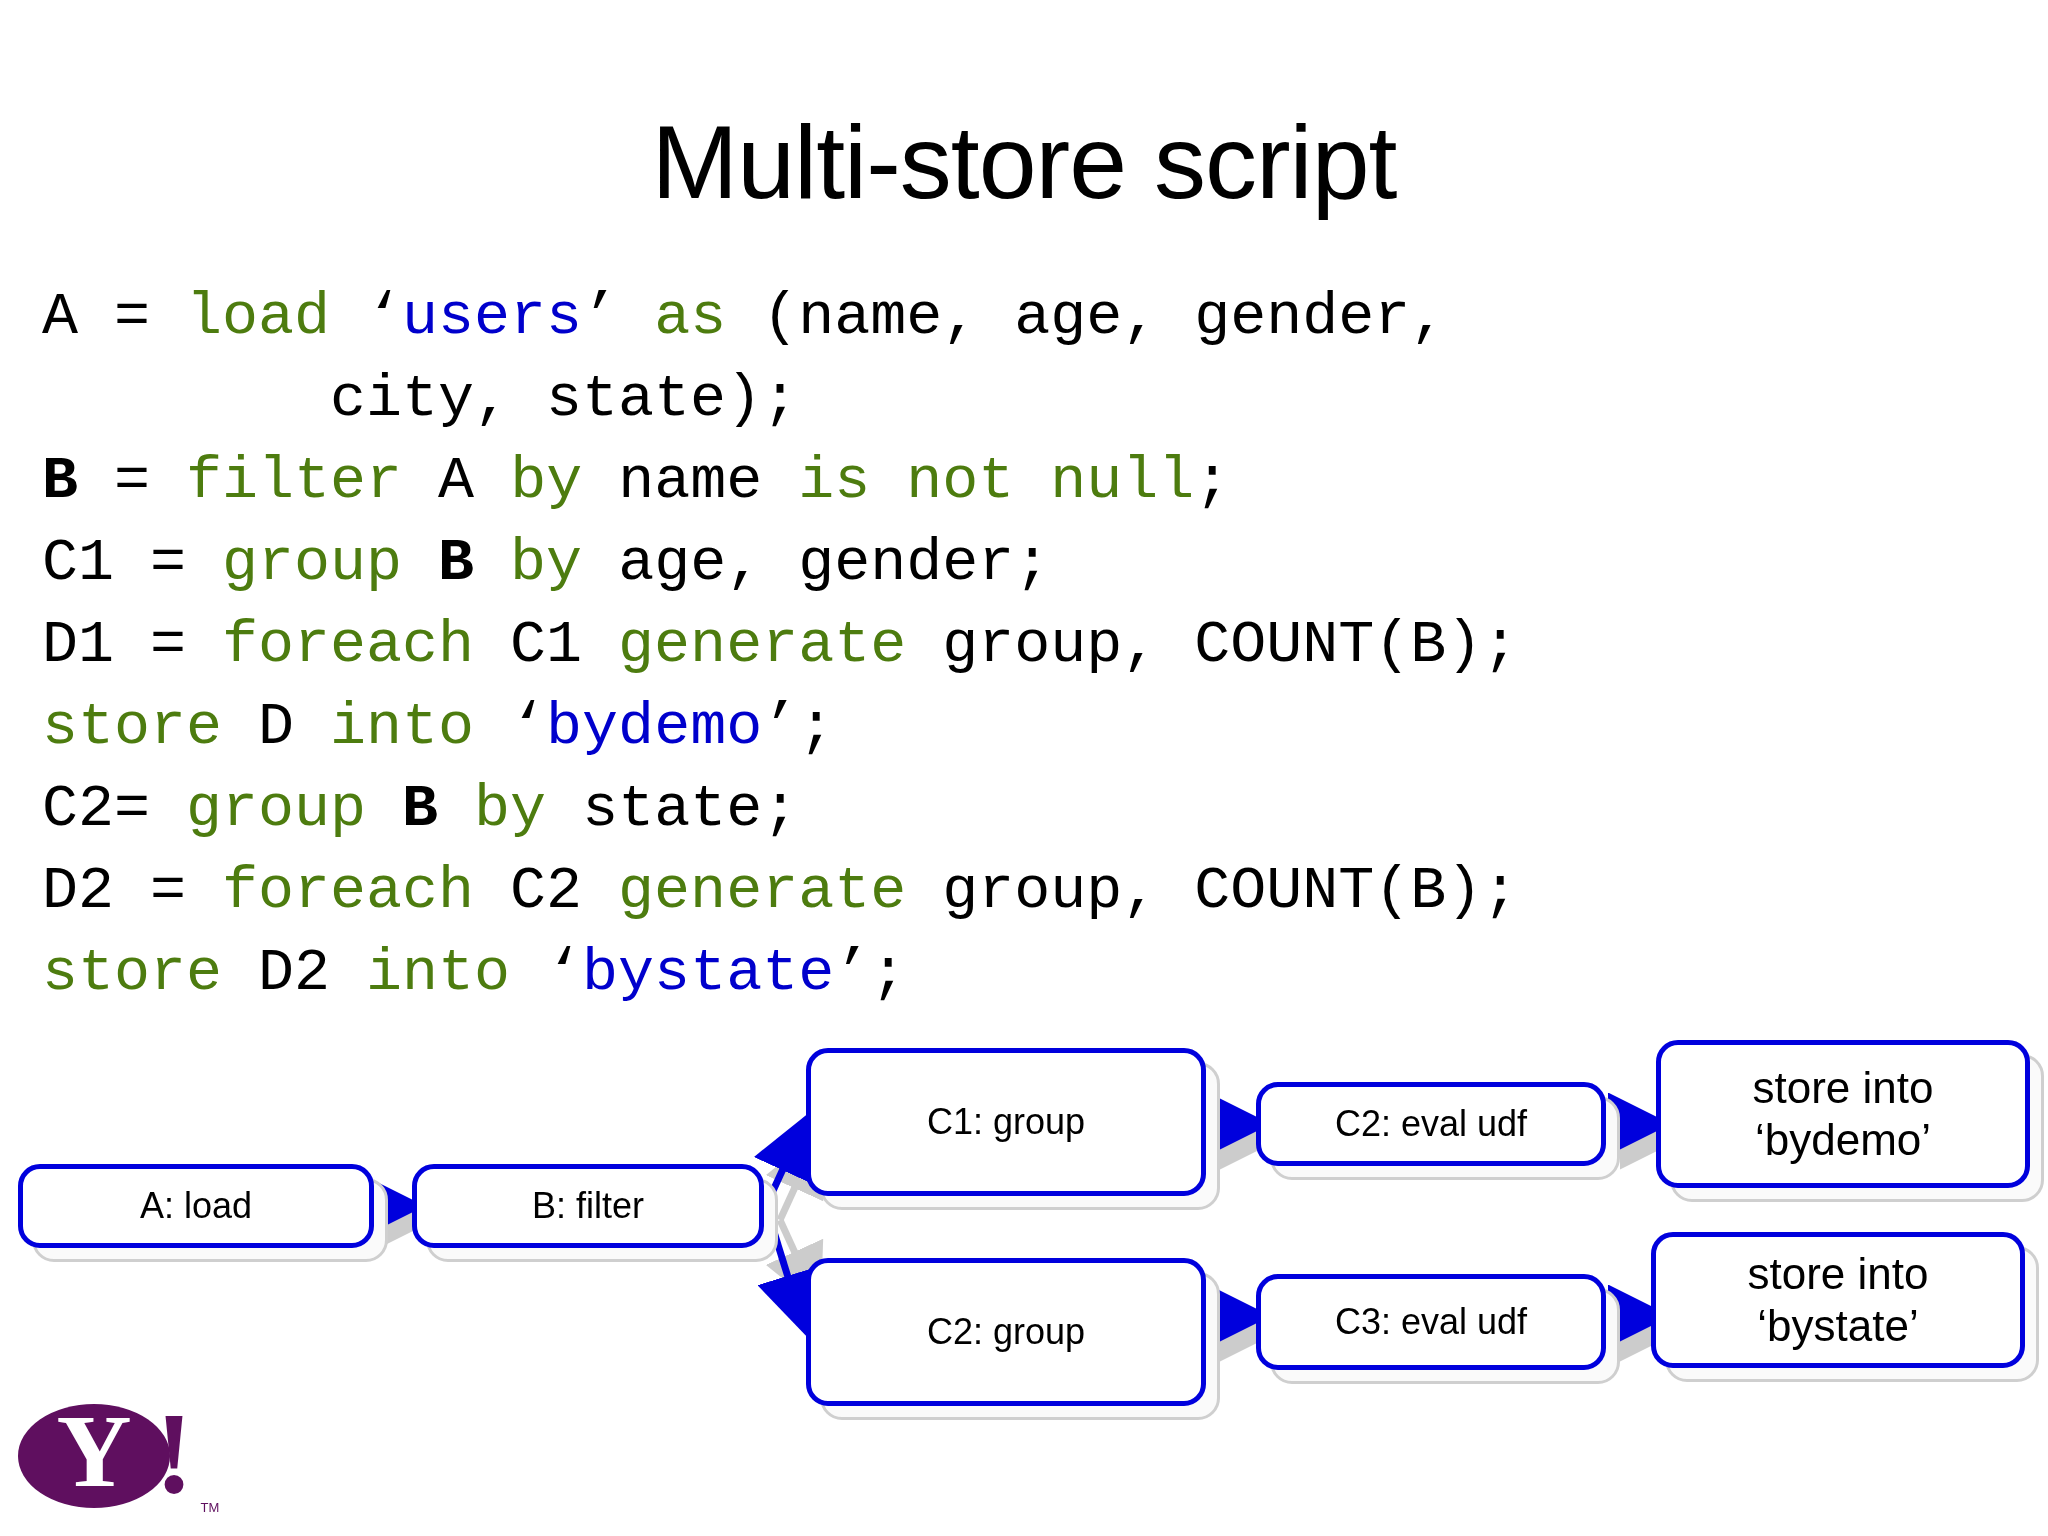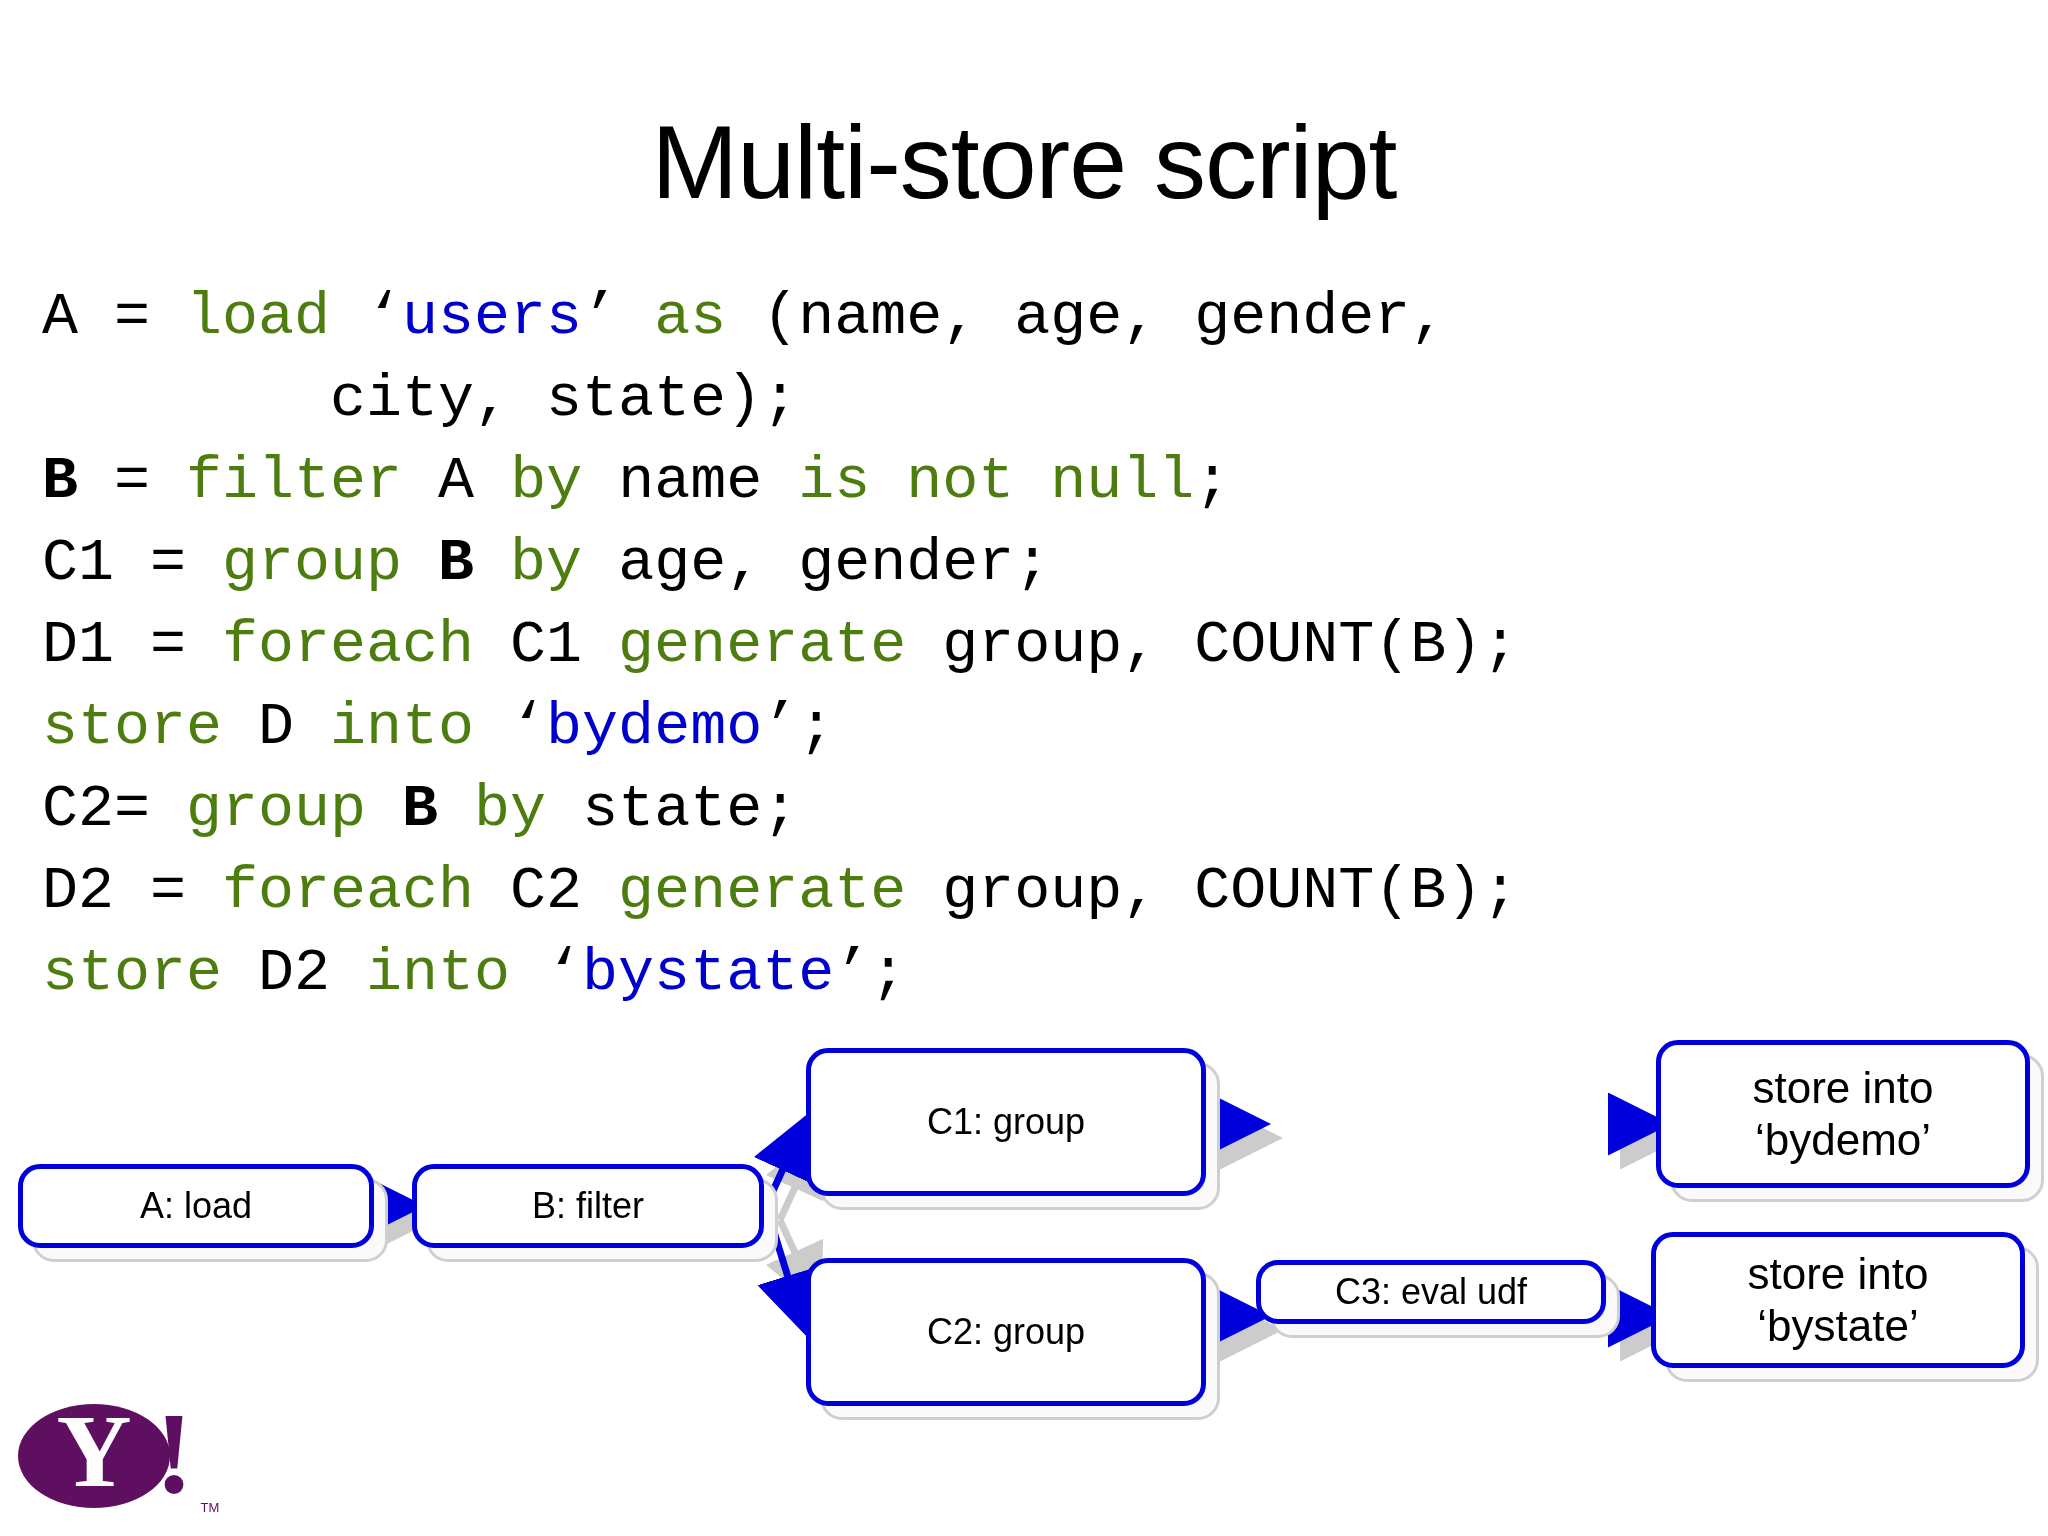--- a/index.html
+++ b/index.html
@@ -164,32 +164,36 @@
     <div class="node" style="left:18px; top:144px; width:356px; height:84px;">
       <div class="shadow"></div>
       <div class="face">A: load</div>
     </div>
 
     <div class="node" style="left:806px; top:28px; width:400px; height:148px;">
       <div class="shadow"></div>
       <div class="face">C1: group</div>
     </div>
 
+    <div class="node" style="left:1256px; top:62px; width:350px; height:84px;">
+      <div class="shadow"></div>
+      <div class="face">C2: eval udf</div>
+    </div>
 
     <div class="node" style="left:1656px; top:20px; width:374px; height:148px;">
       <div class="shadow"></div>
       <div class="face two-line">store into ‘bydemo’</div>
     </div>
 
     <div class="node" style="left:806px; top:220px; width:400px; height:148px;margin-top:18px;">
       <div class="shadow"></div>
       <div class="face">C2: group</div>
     </div>
 
-    <div class="node" style="left:1256px; top:240px; width:350px; height:64px;">
+    <div class="node" style="left:1256px; top:254px; width:350px; height:96px;">
       <div class="shadow"></div>
       <div class="face">C3: eval udf</div>
     </div>
 
     <div class="node" style="left:1651px; top:212px; width:374px; height:136px;">
       <div class="shadow"></div>
       <div class="face two-line">store into ‘bystate’</div>
     </div>
 
   </div>

